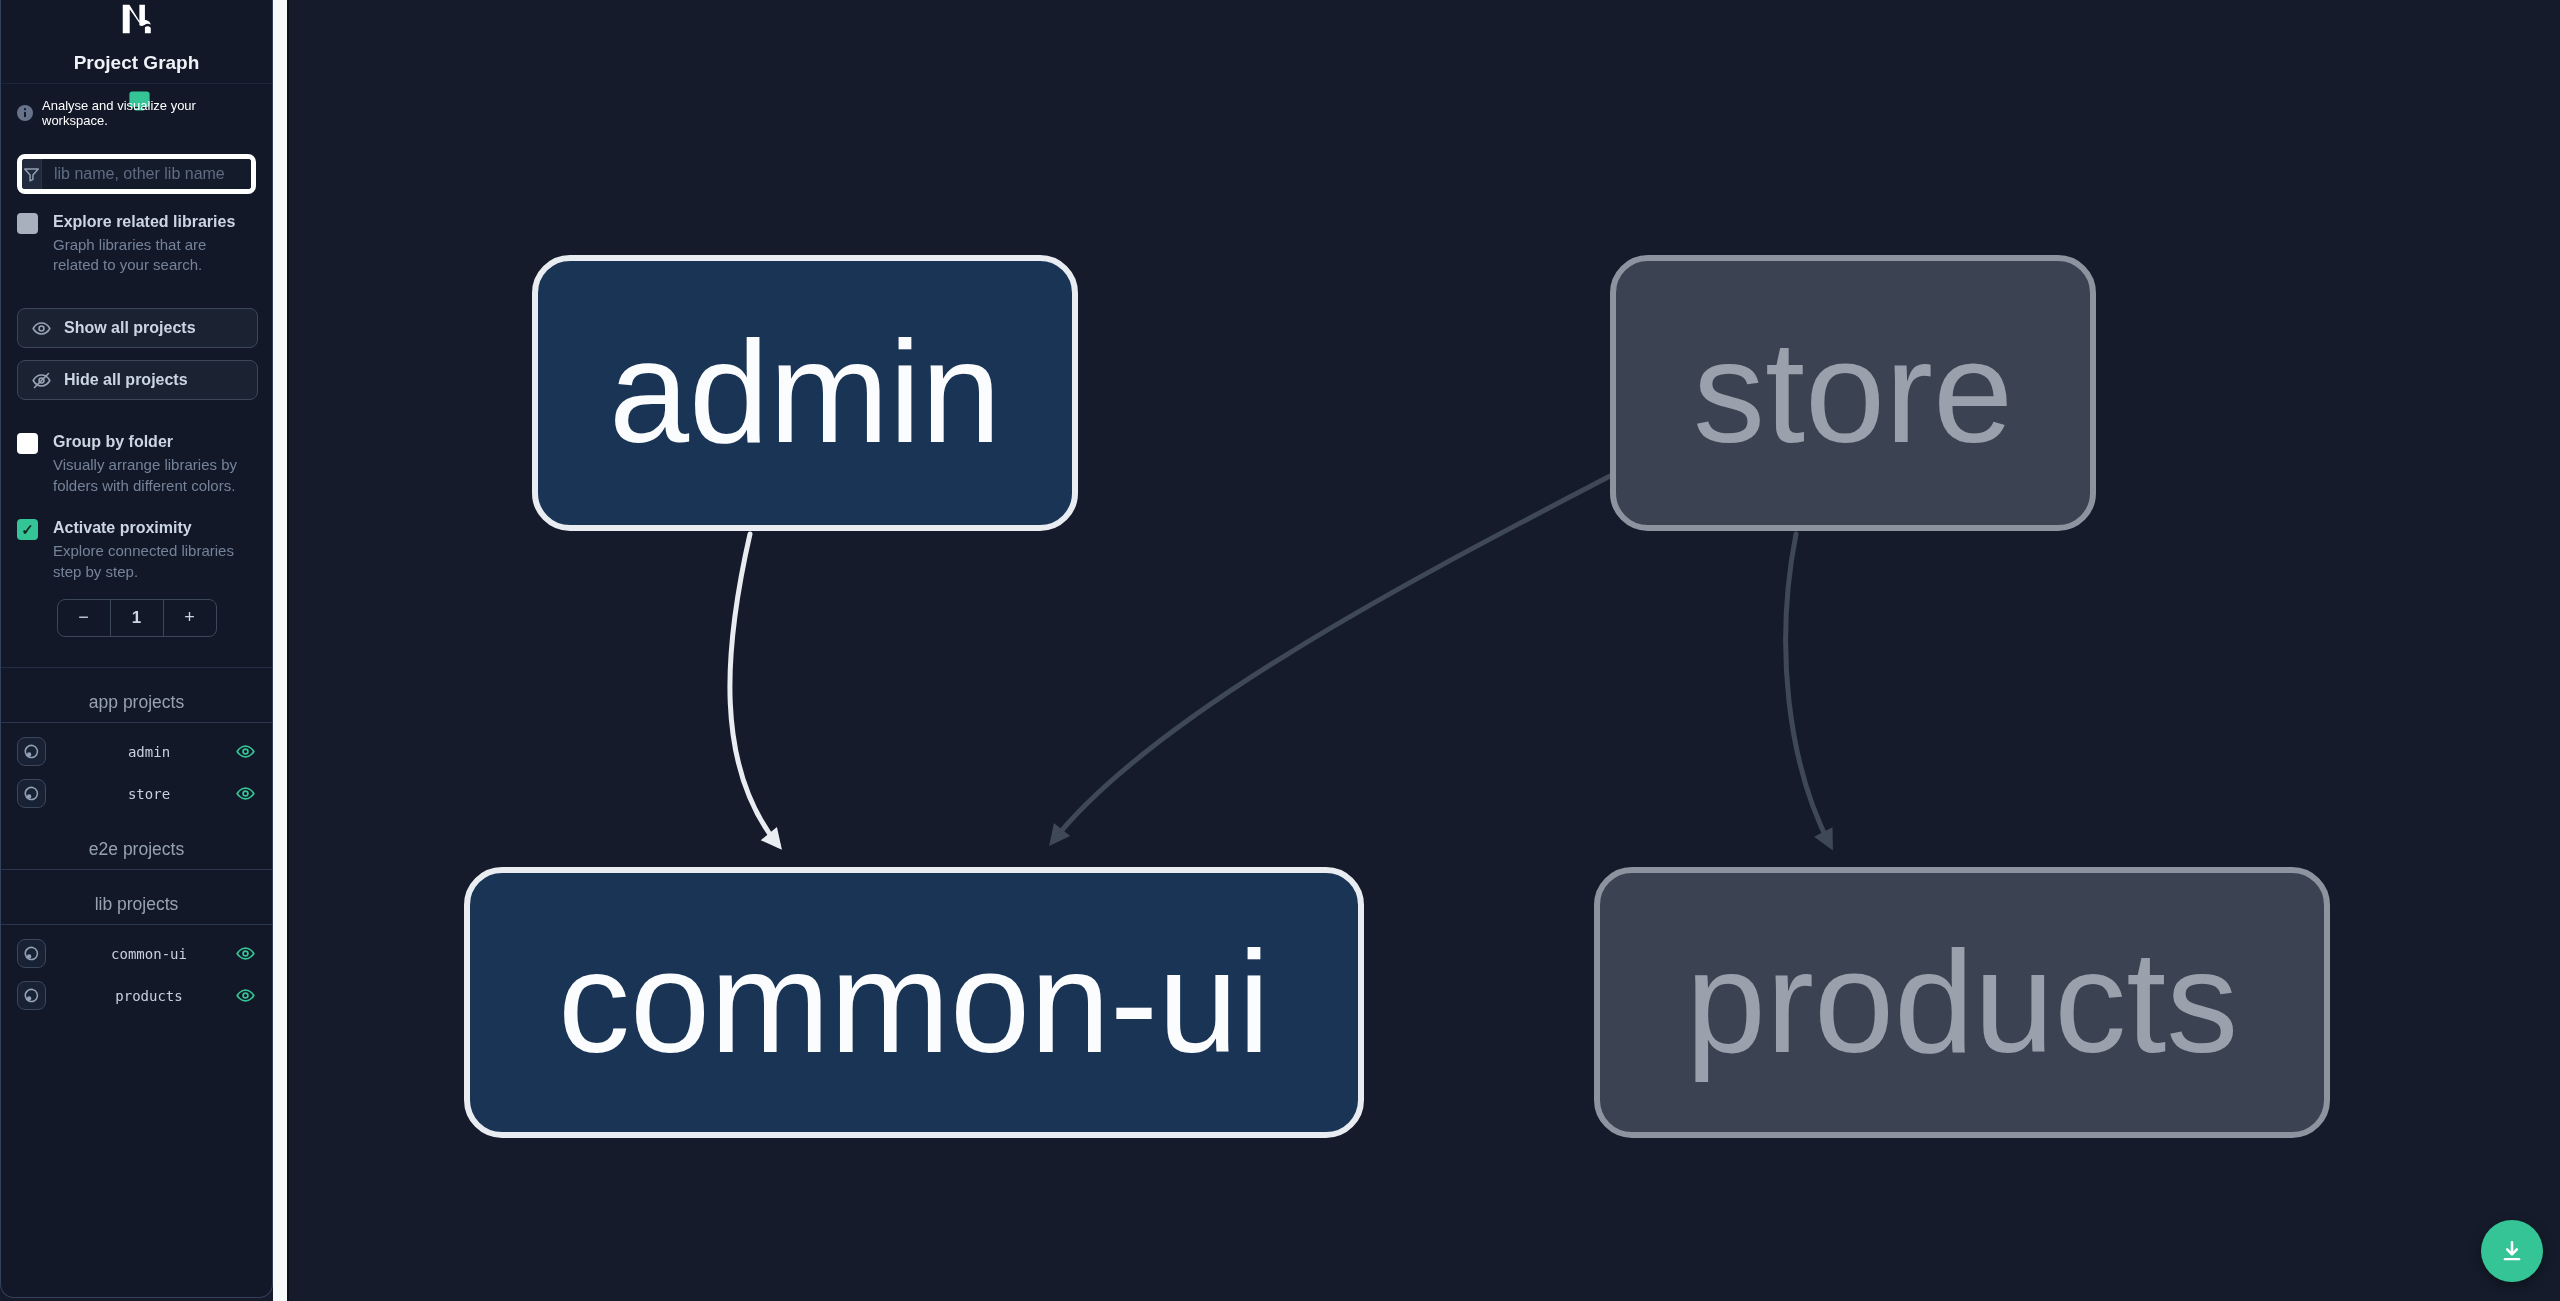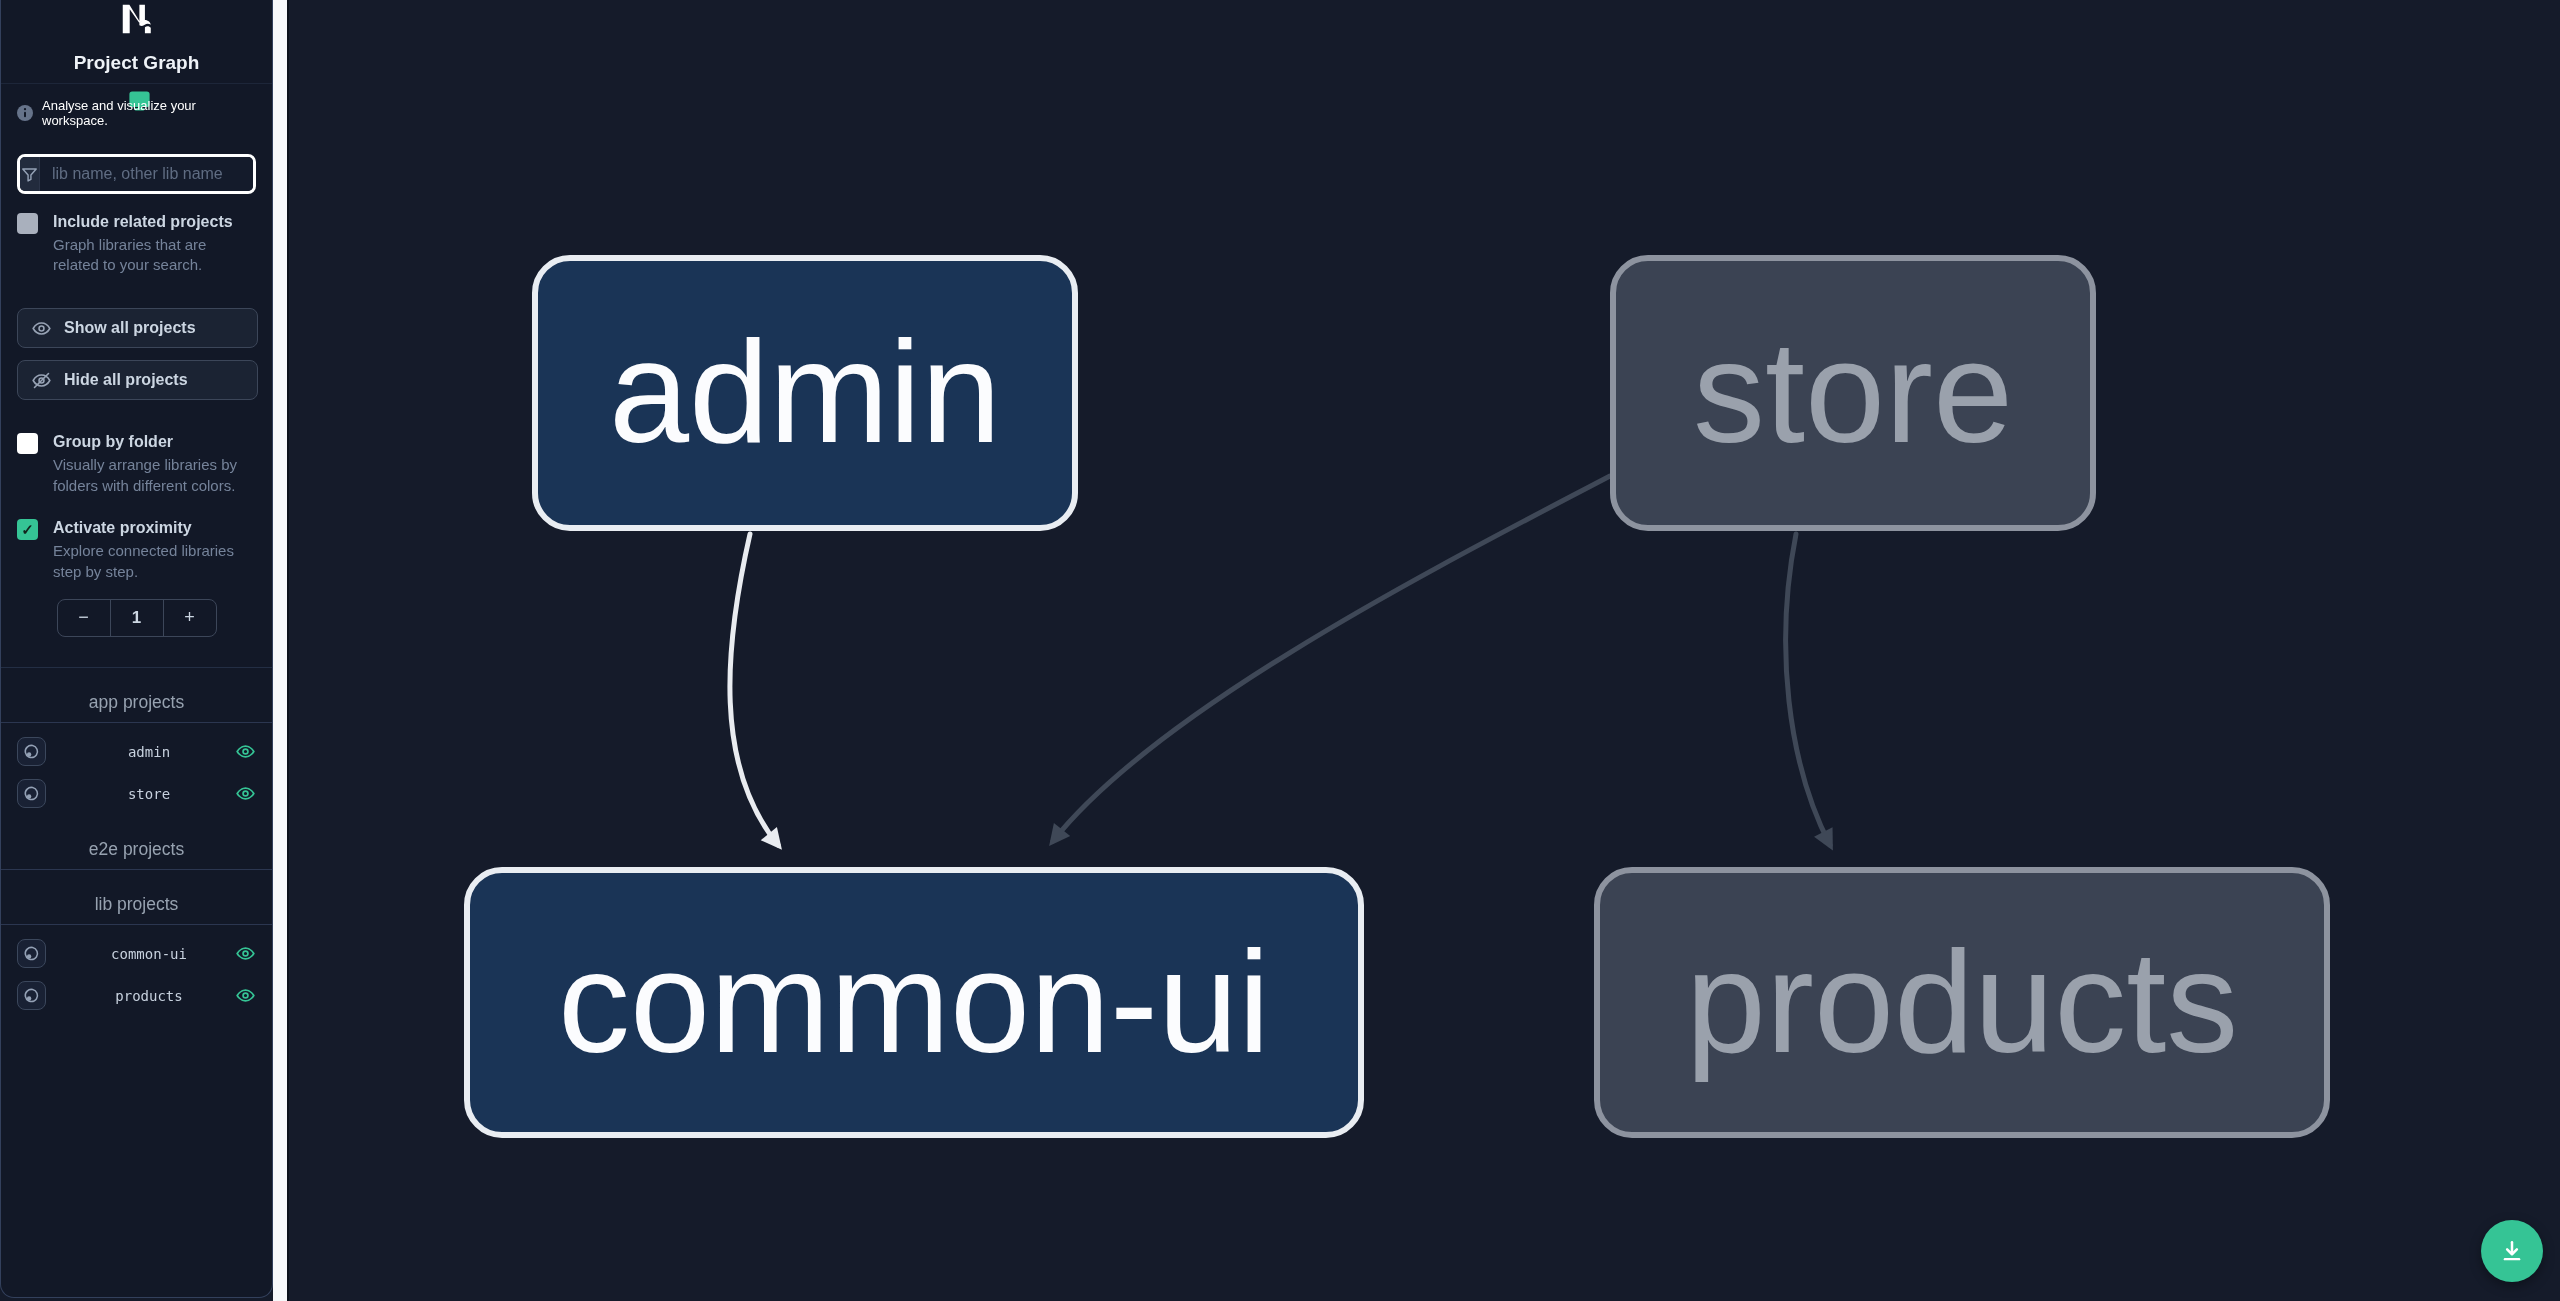--- a/index.html
+++ b/index.html
@@ -32,21 +32,21 @@
              border:1px solid #33405c; border-top:none; border-radius:0 0 14px 14px;
              overflow:hidden; }
   .sb-header { display:flex; align-items:center; gap:14px; padding:0 14px; height:84px;
                border-bottom:1px solid #1d2639;flex-direction:column; }
   .sb-title { font-size:19px; font-weight:bold; color:#eef2f7; }
   .theme-btn { background:none; border:none; cursor:pointer; display:flex; margin-left:6px; }
 
   .info-row { display:flex; align-items:center; gap:9px; padding:0 16px; margin-top:14px;
               font-size:13px; color:#ffffff; }
 
-  .filter { display:flex; margin:26px 16px 0 16px; height:40px; border:3px solid #ffffff;
+  .filter { display:flex; margin:26px 16px 0 16px; height:40px; border:5px solid #ffffff;
             border-radius:8px; overflow:hidden; }
   .filter-icon-cell { width:44px; display:flex; align-items:center; justify-content:center;
                       background:#222b3d; border-right:1px solid #2b3448; }
   .filter input { flex:1; background:#141b2b; border:none; outline:none; color:#cfd8e3;
                   font-size:16px; padding:0 12px; font-family:"Liberation Sans",sans-serif; }
   .filter input::placeholder { color:#5f6c82; }
 
   .opt { display:flex; gap:15px; padding:0 16px; align-items:flex-start; }
   .cb { width:21px; height:21px; border-radius:4px; flex:none; margin-top:1px; cursor:pointer;
         display:flex; align-items:center; justify-content:center; font-size:15px; font-weight:bold; }
@@ -151,21 +151,21 @@
         <svg width="19" height="19" viewBox="0 0 24 24" fill="none" stroke="#94a1b5" stroke-width="1.8" stroke-linejoin="round">
           <path d="M3.5 5h17l-6.7 7.6v5.6l-3.6 2v-7.6L3.5 5z"></path>
         </svg>
       </span>
       <input type="text" placeholder="lib name, other lib name" style="">
     </div>
 
     <div class="opt" style="margin-top:18px">
       <span class="cb cb-muted"></span>
       <span class="opt-text">
-        <span class="opt-label">Include related projects</span>
+        <span class="opt-label">Explore related libraries</span>
         <div class="opt-desc">Graph libraries that are related to your search.</div>
       </span>
     </div>
 
     <button class="sb-btn" style="margin-top:32px">
       <span style="display:flex">
         <svg width="21" height="21" viewBox="0 0 24 24" fill="none" stroke="#98a3b5" stroke-width="1.8">
           <path d="M2.5 12S6 5.8 12 5.8 21.5 12 21.5 12 18 18.2 12 18.2 2.5 12 2.5 12z"></path>
           <circle cx="12" cy="12" r="2.8"></circle>
         </svg>

